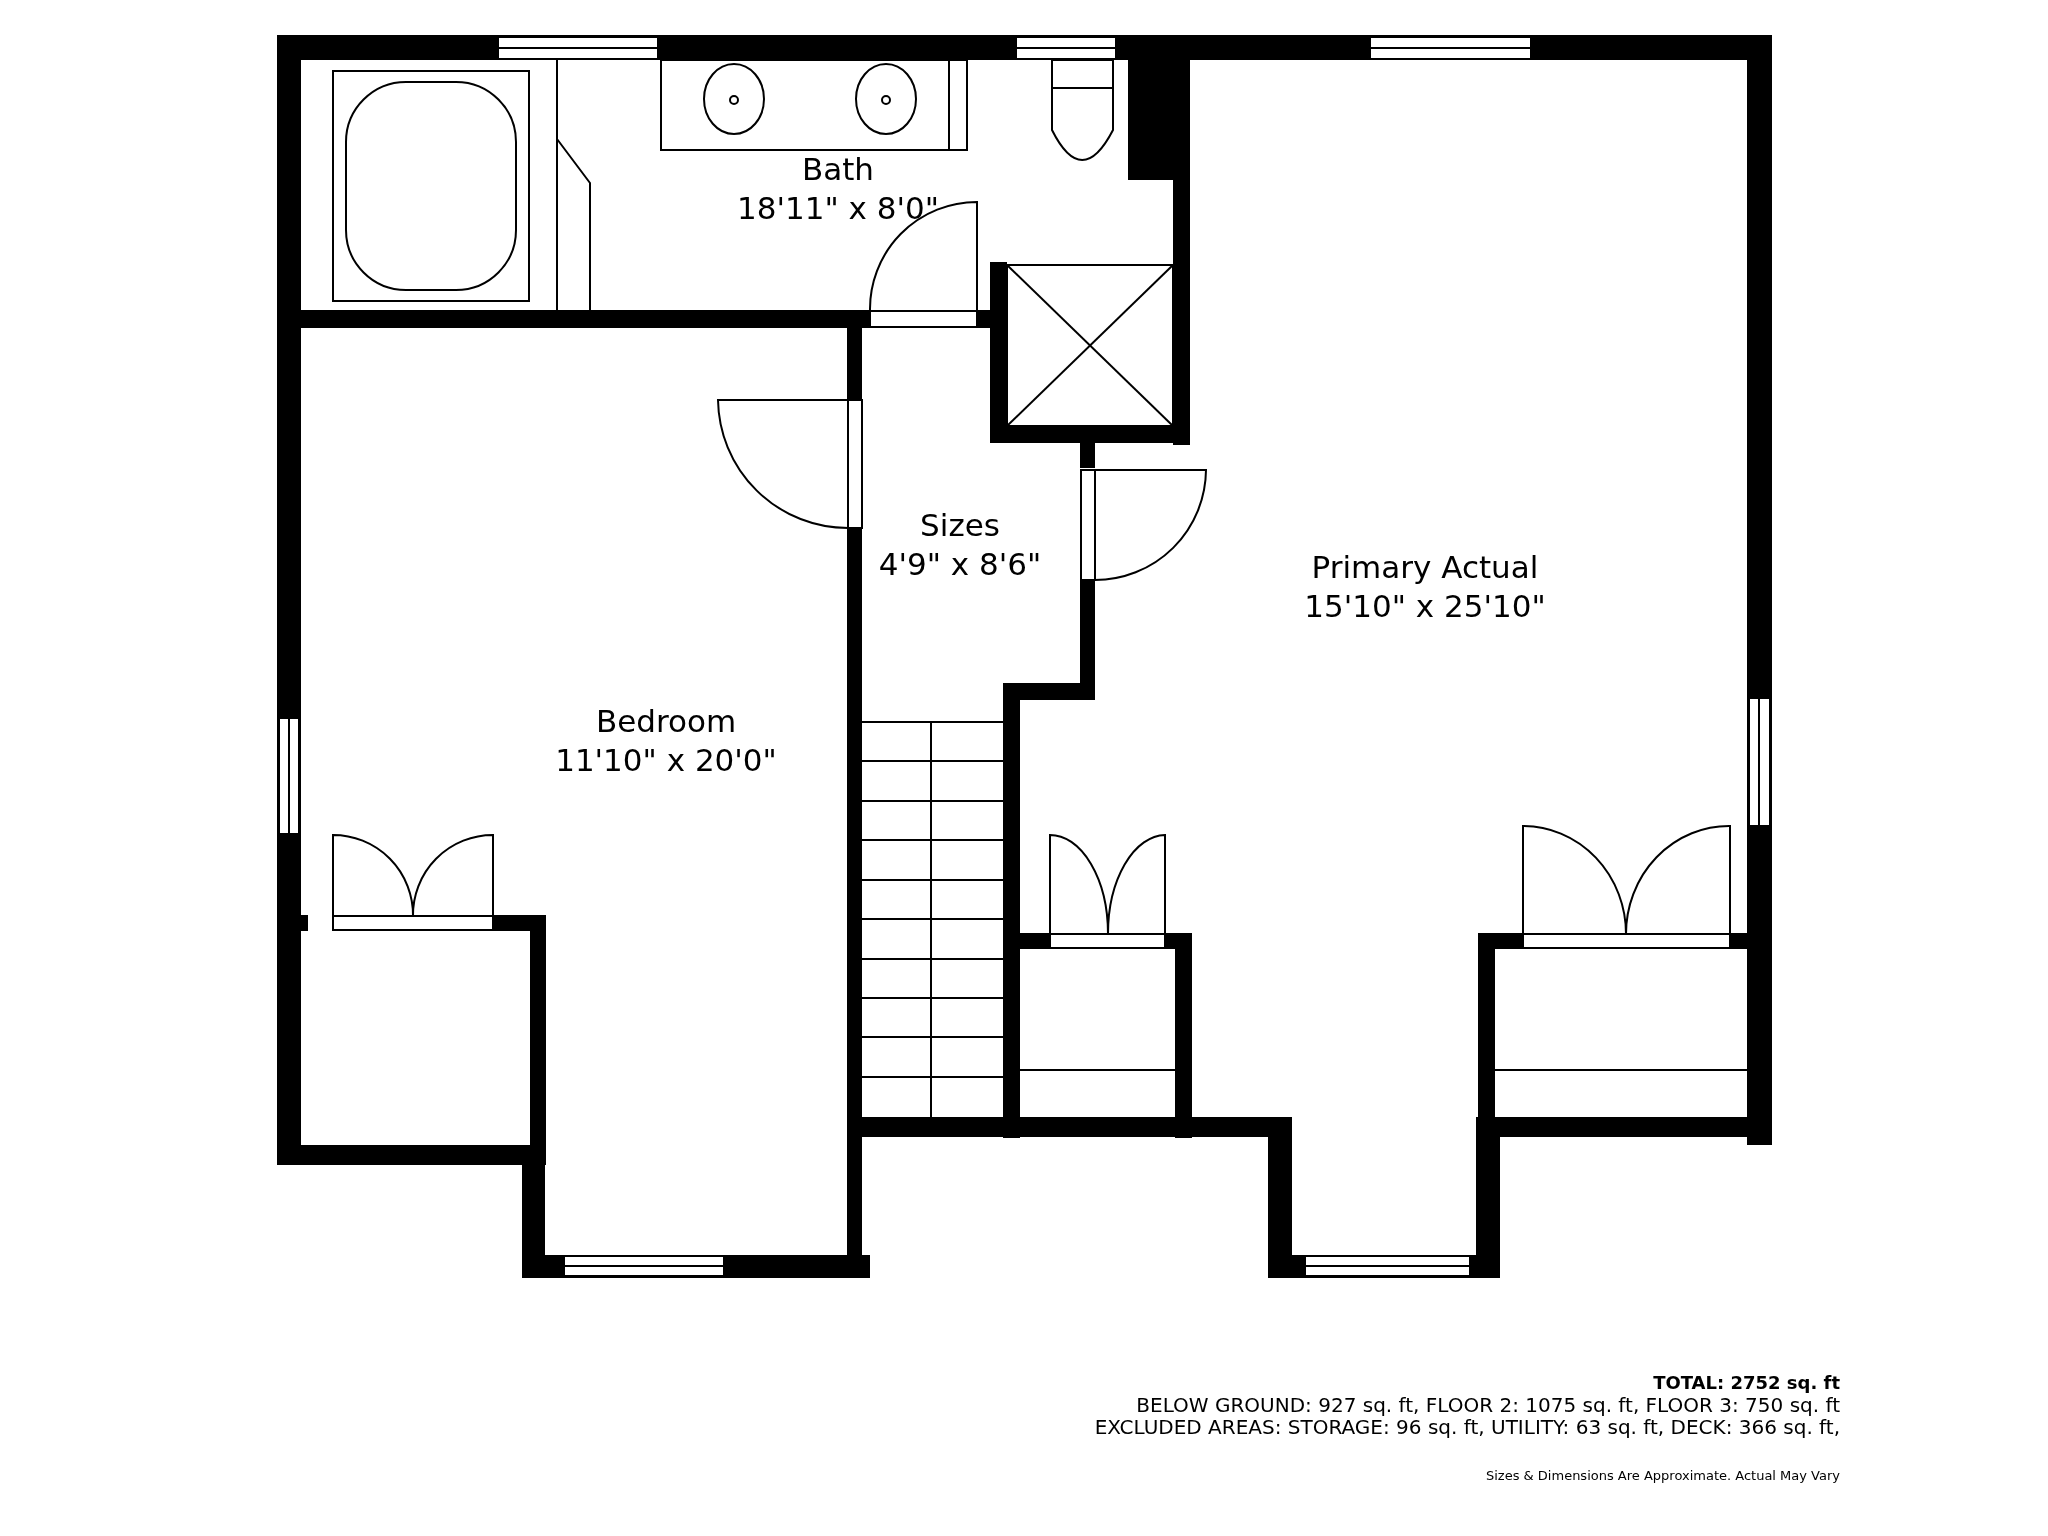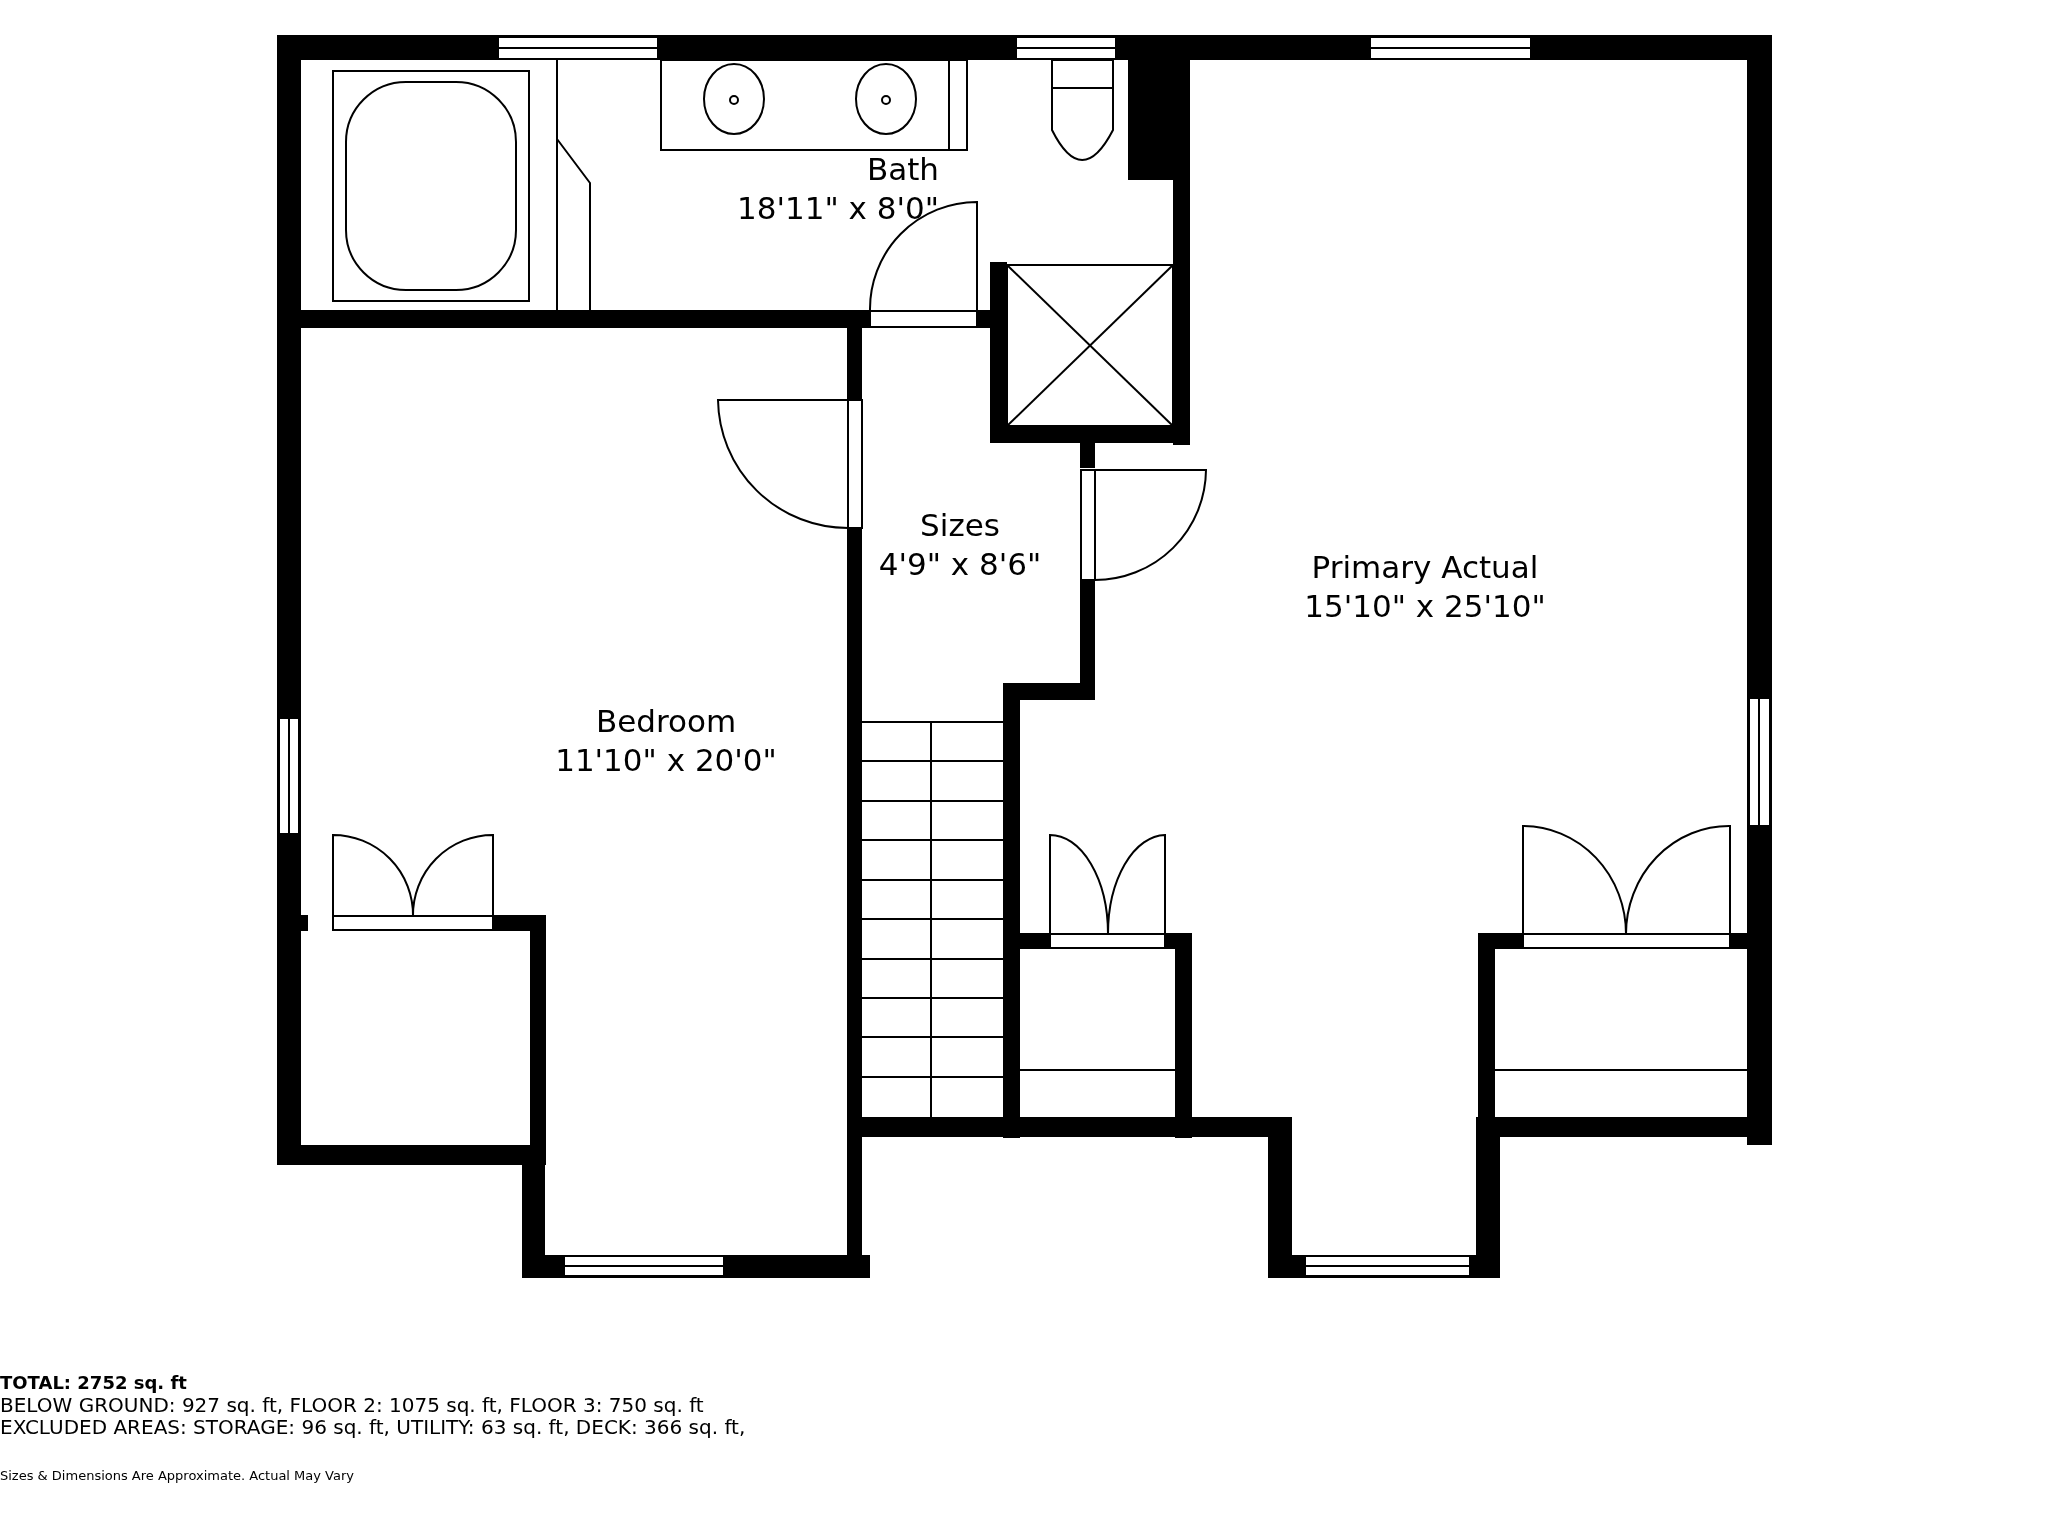--- a/index.html
+++ b/index.html
@@ -1,19 +1,19 @@
 <!DOCTYPE html>
 <html><head>
 <meta charset="utf-8">
 <style>
   html, body { margin:0; padding:0; background:#ffffff; }
   body { width:2048px; height:1536px; position:relative; overflow:hidden; font-family:"DejaVu Sans", sans-serif; color:#000; }
   #plan { position:absolute; left:0; top:0; width:2048px; height:1330px; }
   .room-label { position:absolute; text-align:center; font-size:31px; line-height:39px; color:#000; white-space:nowrap; transform:translateX(-50%); }
-  #footer { position:absolute; left:0; width:1840px; top:1372px; text-align:left; font-family:"DejaVu Sans", sans-serif; }
+  #footer { position:absolute; left:0; width:1840px; top:1372px; text-align:right; font-family:"DejaVu Sans", sans-serif; }
   #footer .total { font-weight:bold; font-size:18px; line-height:22px; }
   #footer .line { font-size:20px; line-height:22px; }
   #footer .disclaimer { font-size:13px; line-height:16px; margin-top:30px; }
 </style>
 </head>
 <body>
 
 <svg id="plan" viewBox="0 0 2048 1330" xmlns="http://www.w3.org/2000/svg">
   <g fill="#000">
 
@@ -136,21 +136,21 @@
     <path d="M333,916 L333,835 A80,80 0 0 1 413,916 A80,80 0 0 1 493,835 L493,916"></path>
 
     <rect x="1050" y="934" width="115" height="14" fill="#fff"></rect>
     <path d="M1050,934 L1050,835 A58,99 0 0 1 1108,934 A58,99 0 0 1 1165,835 L1165,934"></path>
 
     <rect x="1523" y="934" width="207" height="14" fill="#fff"></rect>
     <path d="M1523,934 L1523,826 A103,108 0 0 1 1626,934 A103,108 0 0 1 1730,826 L1730,934"></path>
   </g>
 </svg>
 
-<div class="room-label" style="left:838px; top:150px;text-align:right;">
+<div class="room-label" style="left:838px; top:150px;">
   <div>Bath</div>
   <div>18'11" x 8'0"</div>
 </div>
 <div class="room-label" style="left:960px; top:506px;">
   <div>Sizes</div>
   <div>4'9" x 8'6"</div>
 </div>
 <div class="room-label" style="left:1425px; top:548px;">
   <div>Primary Actual</div>
   <div>15'10" x 25'10"</div>

